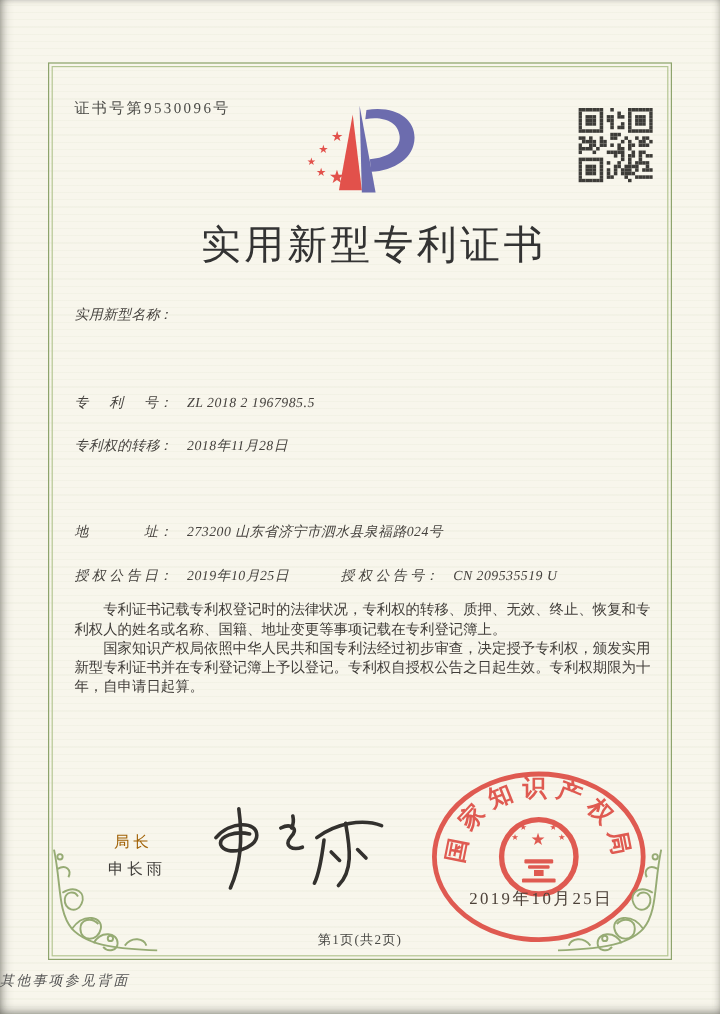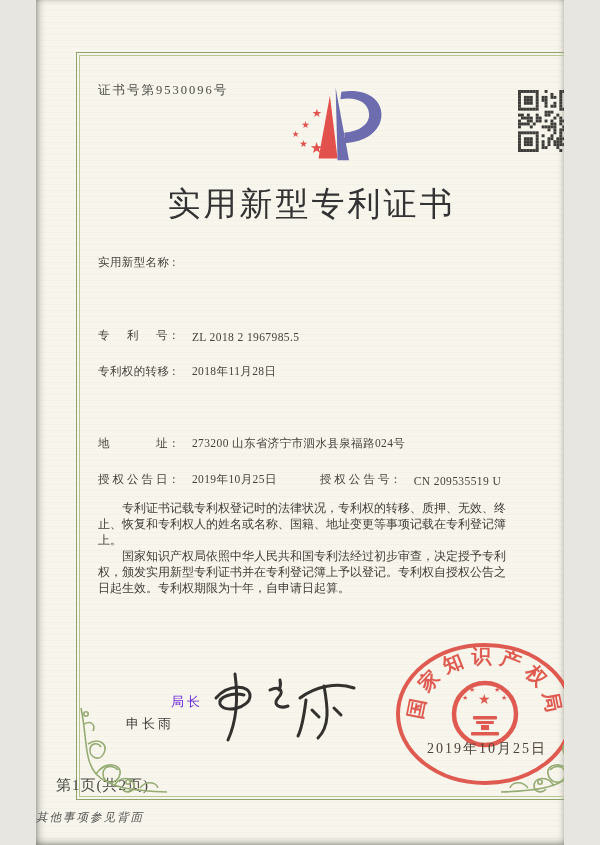--- a/index.html
+++ b/index.html
@@ -1,17 +1,17 @@
 <!DOCTYPE html>
 <html><head>
 <meta charset="utf-8">
 <style>
   html,body{margin:0;padding:0;background:#e8e6e0;}
   .page{
-    position:relative; width:528px; height:845px; margin:0 auto;
+    position:relative; width:600px; height:845px; margin:0 auto;
     background:#f8f6ec;
     font-family:"Liberation Serif", serif;
     color:#3c3c3c;
     overflow:hidden;
     box-shadow: inset 6px 0 9px -5px rgba(55,55,50,.55),
                 inset -4px 0 7px -4px rgba(55,55,50,.30),
                 inset 0 -6px 9px -5px rgba(55,55,50,.50),
                 inset 0 3px 6px -4px rgba(55,55,50,.20);
   }
   .page::before{
@@ -30,45 +30,45 @@
     position:absolute; left:62px; top:82px;
     font-size:12.5px; letter-spacing:2px; color:#4a4a46;
   }
   .logo{ position:absolute; left:250px; top:84px; }
   .qr{ position:absolute; left:482px; top:90px; }
   .title{
     position:absolute; left:0; right:0; top:182px; text-align:center;
     font-size:33px; letter-spacing:3px; font-weight:500; color:#333;padding-left:23px;
   }
   .frow{
-    position:absolute; left:62px; right:56px; display:flex; align-items:flex-end;
-    font-size:11.5px; color:#45423e; letter-spacing:.4px; white-space:nowrap;
+    position:absolute; left:62px; right:56px; display:flex; align-items:center;
+    font-size:11.5px; color:#45423e; letter-spacing:.4px; white-space:nowrap;font-style:italic;
   }
   .flabel-text{
     display:inline-block; width:70px; text-align:justify; text-align-last:justify;
   }
   .fcolon{ display:inline-block; margin-right:8px; }
   .fvalue{ margin-left:4px; }
   .second{ margin-left:43px; }
   .bodytext{
     position:absolute; left:62px; right:58px; top:500px;
     font-size:12px; line-height:16px; color:#403d39; text-align:justify;
   }
   .bodytext p{ margin:0; text-indent:2em; }
-  .signtitle{ position:absolute; left:95px; top:693px; font-size:13px; letter-spacing:3px; color:#6d28d9;margin-left:40px;}
+  .signtitle{ position:absolute; left:95px; top:693px; font-size:13px; letter-spacing:3px; color:#a16207;}
   .signname { position:absolute; left:90px; top:715px; font-size:13px; letter-spacing:3px; color:#3f3d39;}
   .signature{ position:absolute; left:172px; top:668px; }
   .seal{ position:absolute; left:358px; top:642px; }
   .sealdate{
     position:absolute; left:353px; top:740px; width:196px; text-align:center;
     font-size:14px; letter-spacing:2px; color:#4c4138;
   }
   .pageno{
-    position:absolute; left:0; right:20px; top:776px; 
-    font-size:15px; letter-spacing:1px; color:#4a4a46;margin-left:20px;
+    position:absolute; left:0; right:20px; top:776px; text-align:center;
+    font-size:11px; letter-spacing:1px; color:#4a4a46;margin-left:20px;
   }
   .backnote{
     position:absolute; left:0; right:25px; top:810px; 
     font-size:11.5px; font-style:italic; letter-spacing:2px; color:#555;
   }
   .flourish{ position:absolute; pointer-events:none; }
   .fl-left { left:42px;  top:702px; }
   .fl-right{ left:462px; top:702px; transform:scaleX(-1); }
 </style>
 </head>

